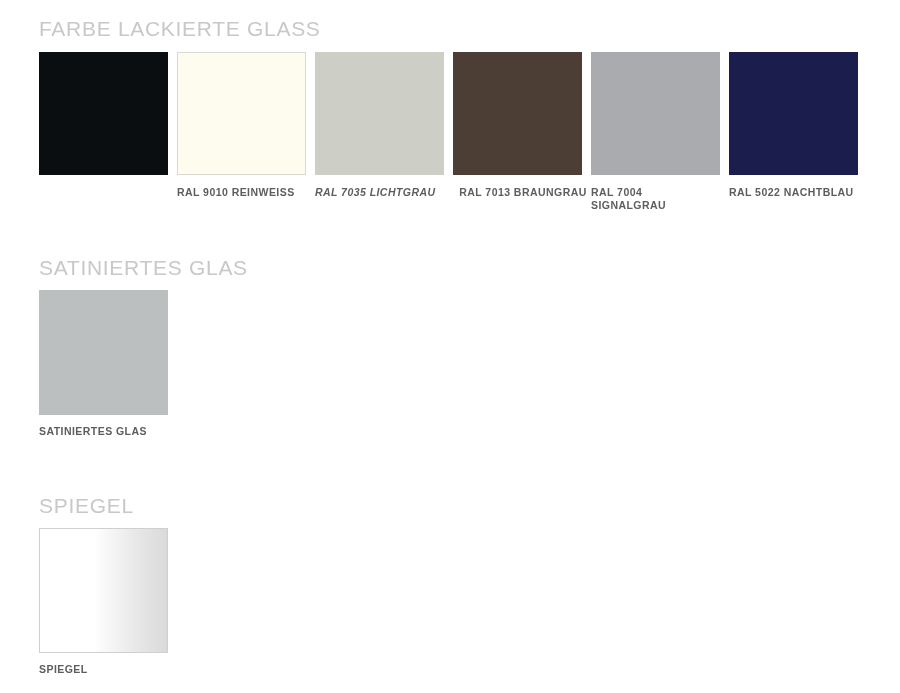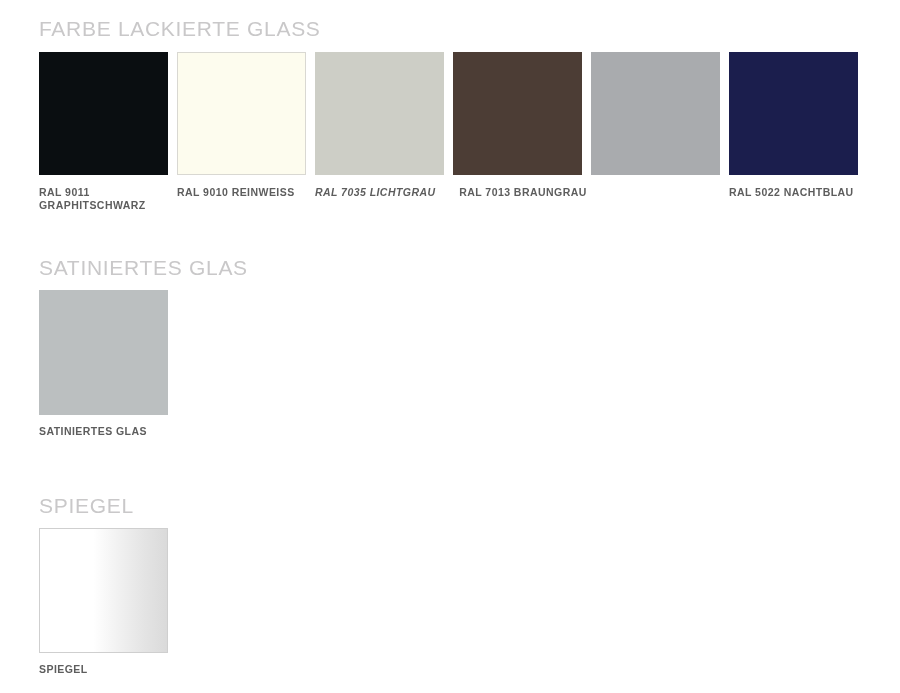--- a/index.html
+++ b/index.html
@@ -93,40 +93,40 @@
 
 <div class="page">
 
   <div class="section" style="top:18px;">
     <h2 class="section-heading">FARBE LACKIERTE GLASS</h2>
 
     <div class="swatch-row" style="top:34px;">
 
       <div class="swatch-item" style="left:0px;">
         <span class="swatch-chip" style="background:#0a0e11;"></span>
-        <span class="swatch-label">RAL 9011 GRAPHITSCHWARZ</span>
       </div>
 
       <div class="swatch-item" style="left:138px;">
         <span class="swatch-chip" style="background:#fdfcee;border:1px solid #d9d8d2;"></span>
         <span class="swatch-label">RAL 9010 REINWEISS</span>
       </div>
 
       <div class="swatch-item" style="left:276px;font-style:italic;">
         <span class="swatch-chip" style="background:#cdcec6;"></span>
         <span class="swatch-label">RAL 7035 LICHTGRAU</span>
       </div>
 
       <div class="swatch-item" style="left:414px;text-align:center;">
         <span class="swatch-chip" style="background:#4c3d35;"></span>
         <span class="swatch-label">RAL 7013 BRAUNGRAU</span>
       </div>
 
       <div class="swatch-item" style="left:552px;">
         <span class="swatch-chip" style="background:#a9abae;"></span>
+        <span class="swatch-label" style="width:100px;">RAL 7004 SIGNALGRAU</span>
       </div>
 
       <div class="swatch-item" style="left:690px;">
         <span class="swatch-chip" style="background:#1b1e4d;"></span>
         <span class="swatch-label" style="width:160px;">RAL 5022 NACHTBLAU</span>
       </div>
 
     </div>
   </div>
 

